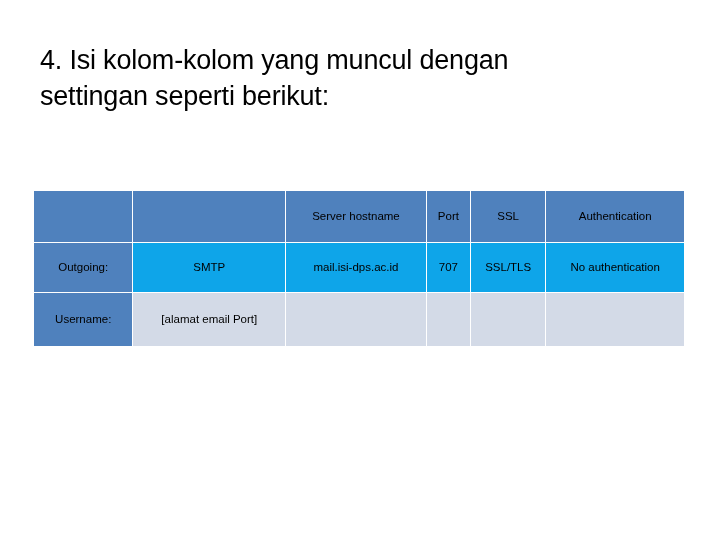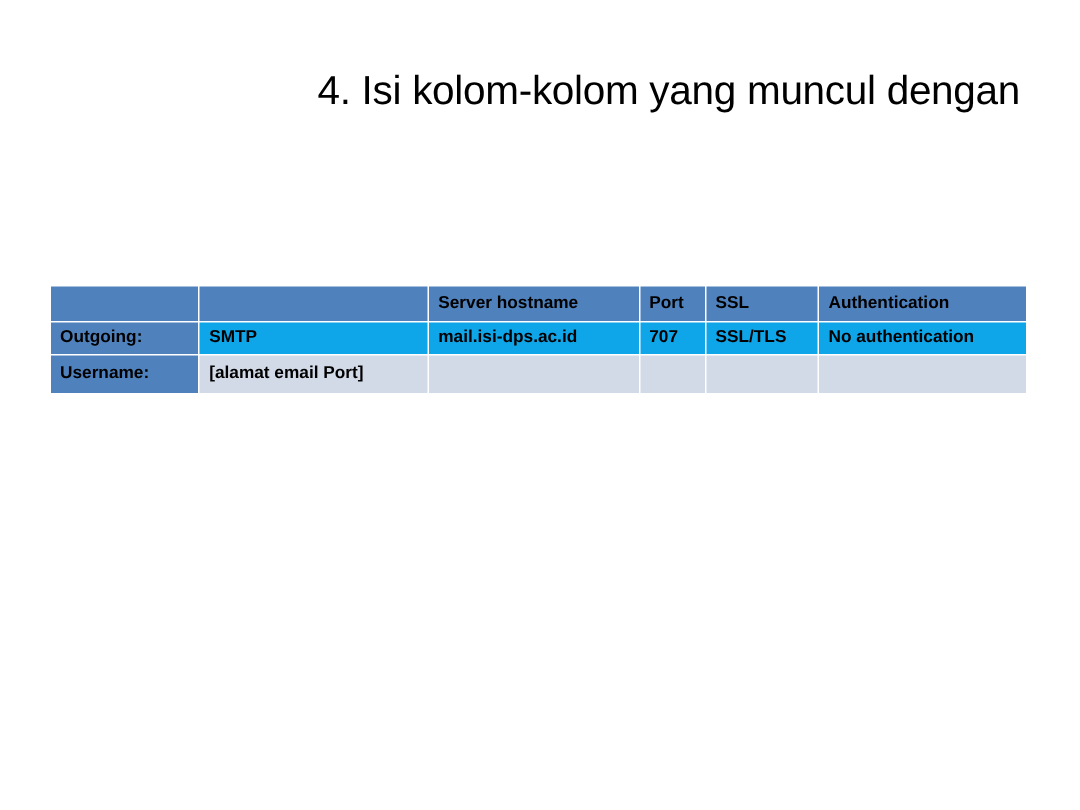--- a/index.html
+++ b/index.html
@@ -14,21 +14,21 @@
     overflow: hidden;
     position: relative;
   }
 
   
   .slide-title {
     position: absolute;
     left: 40px;
     top: 42px;
     width: 640px;
-    text-align: right;
+    text-align: left;
     font-size: 27px;
     line-height: 36px;
     color: #000000;
     font-weight: 400;
     letter-spacing: -0.2px;
   }
   .slide-title .tline {
     display: block;
     white-space: nowrap;
   }
@@ -39,27 +39,27 @@
     left: 33px;
     top: 190px;
     width: 652px;
     border-collapse: separate;
     border-spacing: 1px;
     background: #ffffff;
     table-layout: fixed;
   }
   .settings-table td,
   .settings-table th {
-    padding: 2px 6px;
+    padding: 16px 6px;
     font-size: 11.5px;
     line-height: 15px;
     vertical-align: middle;
-    font-weight: bold;
+    font-weight: normal;
     color: #000000;
-    text-align: left;
+    text-align: center;
     white-space: nowrap;
     overflow: hidden;
   }
 
   
   .hdr-cell {
     background: #4F81BD;
     color: #FFFFFF;
     height: 19px;
   }
@@ -91,20 +91,21 @@
   .c5 { width: 74px; }
   .c6 { width: 137px; }
 
   .lighter { font-weight: normal; }
 </style>
 </head>
 <body>
 
 <div class="slide-title">
   <span class="tline">4. Isi kolom-kolom yang muncul dengan</span>
+  <span class="tline">settingan seperti berikut:</span>
 </div>
 
 <table class="settings-table">
   <colgroup>
     <col class="c1">
       <col class="c2">
       <col class="c3">
     <col class="c4">
       <col class="c5">
       <col class="c6">

